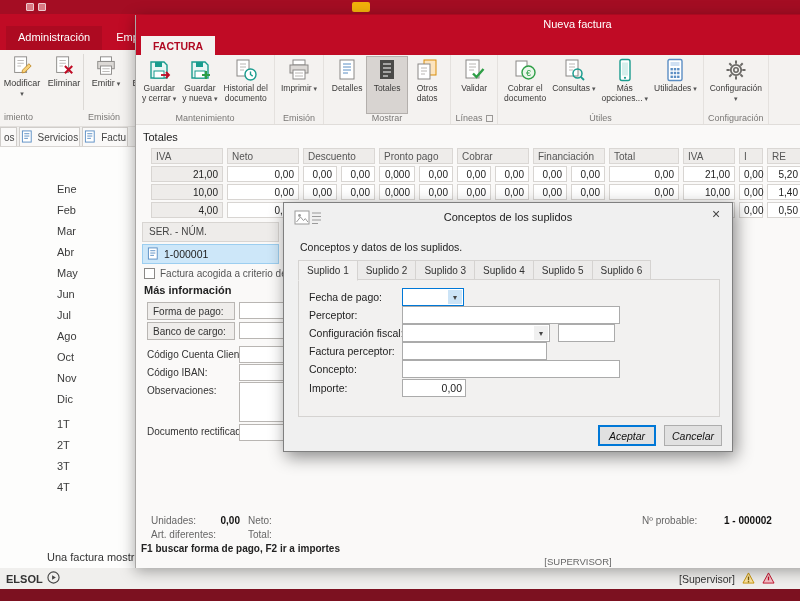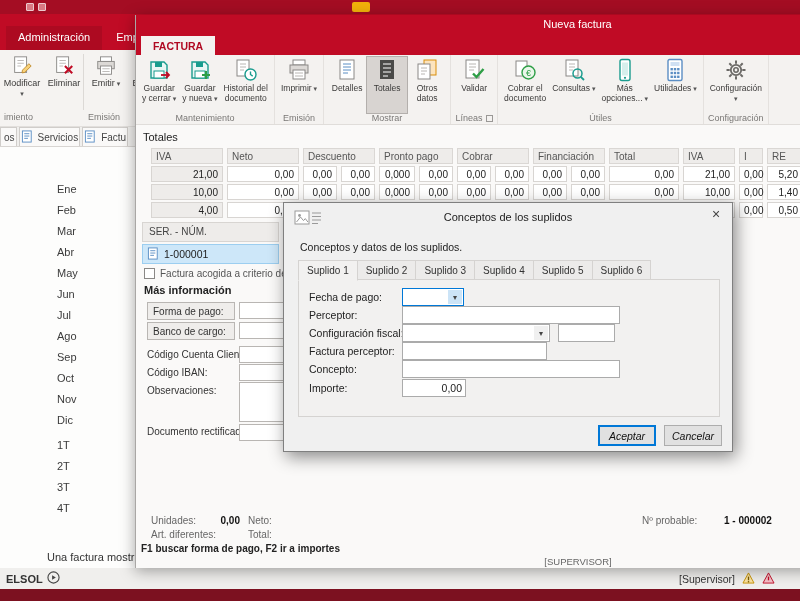--- a/index.html
+++ b/index.html
@@ -159,21 +159,20 @@
   <div class="abs left-panel">
     <div id="month-list">
         <div class="month-item">Ene</div>
         <div class="month-item">Feb</div>
         <div class="month-item">Mar</div>
         <div class="month-item">Abr</div>
         <div class="month-item">May</div>
         <div class="month-item">Jun</div>
         <div class="month-item">Jul</div>
         <div class="month-item">Ago</div>
-        <div class="month-item">Sep</div>
         <div class="month-item">Oct</div>
         <div class="month-item">Nov</div>
         <div class="month-item">Dic</div>
         <div class="month-item firstq">1T</div>
         <div class="month-item">2T</div>
         <div class="month-item">3T</div>
         <div class="month-item">4T</div>
       </div>
     <div class="abs app-status-text" style="left:47px;top:404px;width:130px">Una factura mostrada</div>
   </div>

